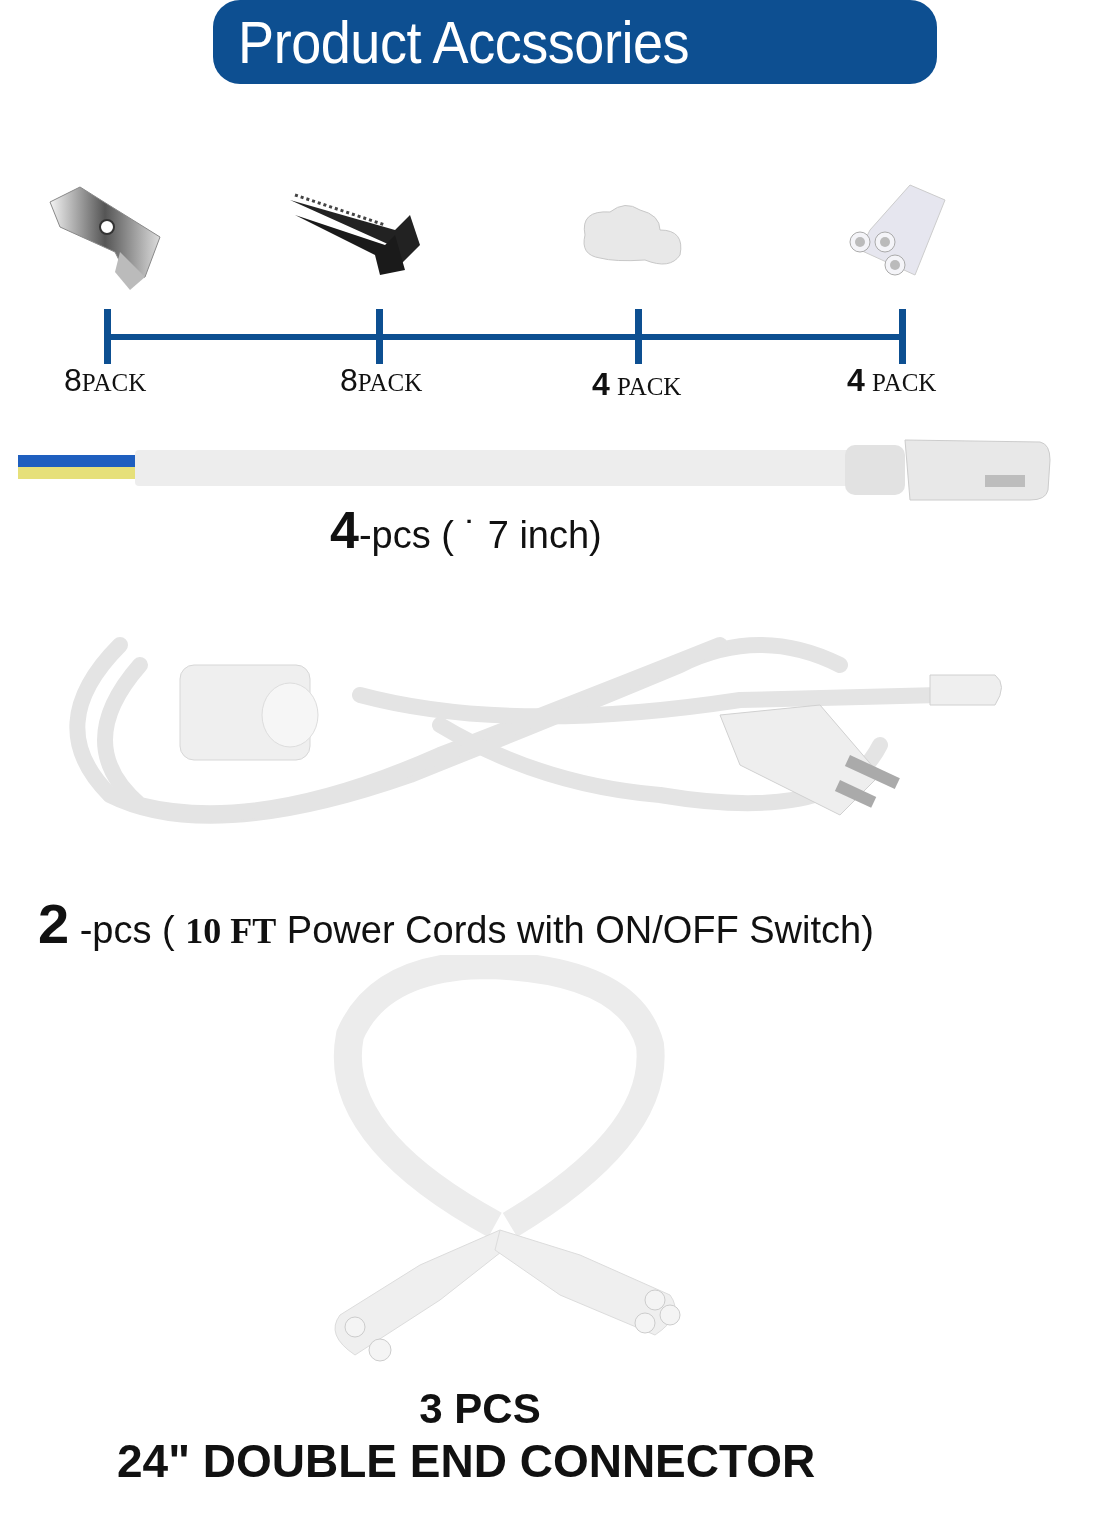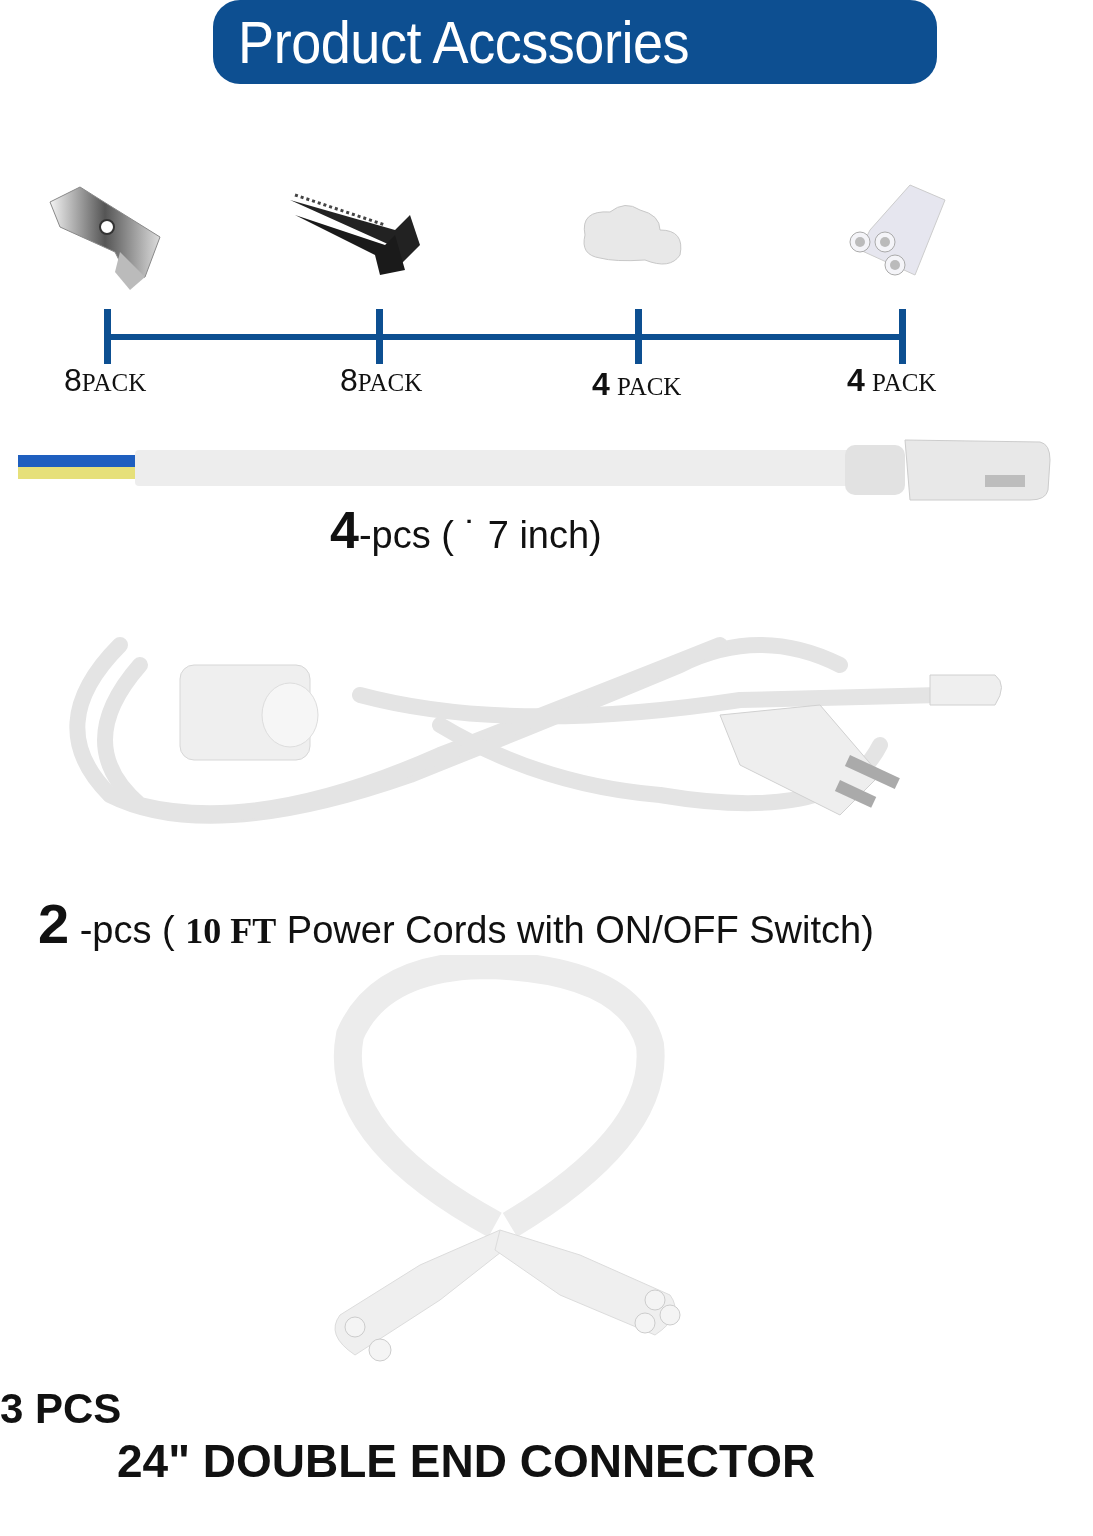--- a/index.html
+++ b/index.html
@@ -12,21 +12,21 @@
   .pack { top:362px; font-size:26px; white-space:nowrap; }
   .pack .num { font-size:32px; }
   .pack .num.bold { font-weight:bold; }
   .pack .unit { font-size:25px;font-family:Liberation Serif, serif; }
   .caption { white-space:nowrap; }
   .cap1 { left:330px; top:500px; font-size:38px; }
   .cap1 .big { font-size:52px; font-weight:bold; }
   .cap2 { left:38px; top:866px; font-size:38px;margin-top:25px; }
   .cap2 .big { font-size:56px; font-weight:bold; }
   .cap2 .serif { font-family:"Liberation Serif", serif; font-weight:bold; font-size:36px; }
-  .cap3 { left:0; width:960px; top:1385px; font-size:42px; font-weight:bold; }
+  .cap3 { left:0; width:960px; text-align:center; top:1385px; font-size:42px; font-weight:bold; }
   .cap4 { left:117px; top:1434px; font-size:46px; font-weight:bold; white-space:nowrap; }
 </style>
 </head>
 <body>
 
 <div class="abs title-bar">
   <span>Product Accssories</span>
 </div>
 
 <svg class="abs" style="left:35px;top:182px" width="135" height="115">

